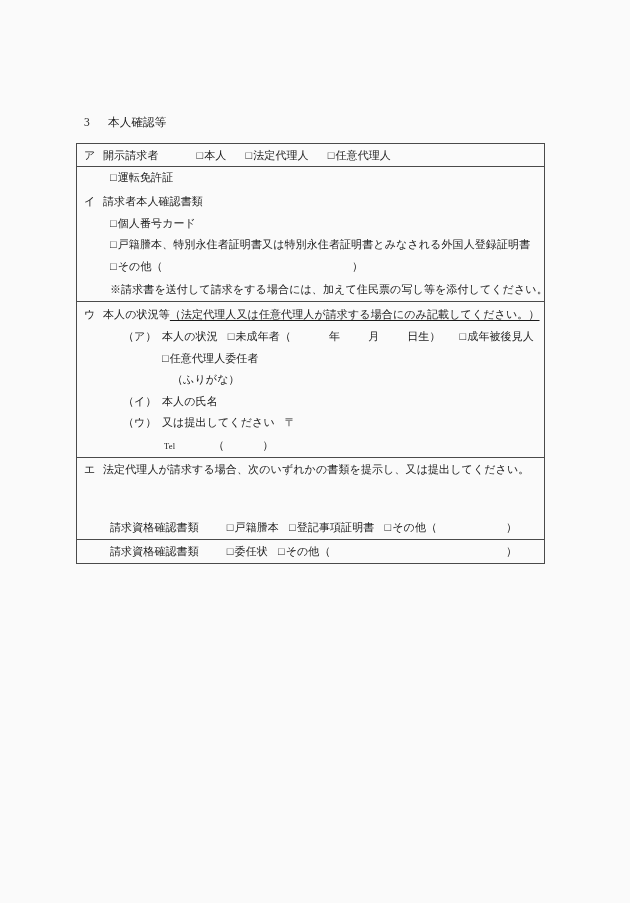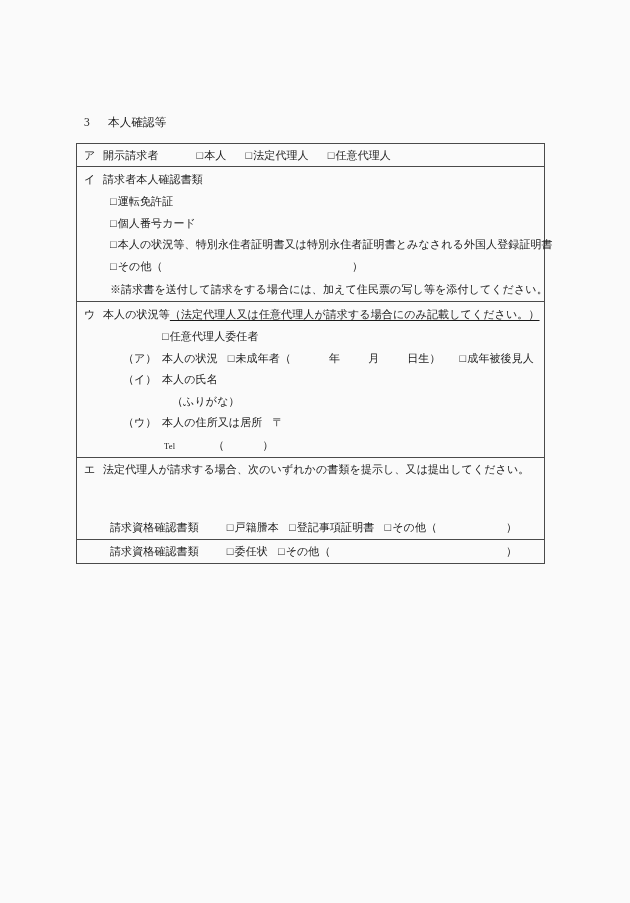--- a/index.html
+++ b/index.html
@@ -117,63 +117,63 @@
 
   <div class="form-table">
 
     <div class="row">
       <div class="line" style="height:22px;line-height:22px;">
         <span class="lbl">ア</span><span>開示請求者</span><span class="gap-xl"></span><span class="cb chk">本人</span><span class="gap-m"></span><span class="cb chk">法定代理人</span><span class="gap-m"></span><span class="cb chk">任意代理人</span>
       </div>
     </div>
 
     <div class="row">
+      <div class="line ind1">
+        <span class="cb chk">運転免許証</span>
+      </div>
       <div class="line" style="height:24px;line-height:24px;">
         <span class="lbl">イ</span><span>請求者本人確認書類</span>
-      </div>
-      <div class="line ind1">
-        <span class="cb chk">運転免許証</span>
       </div>
       <div class="line ind1">
         <span class="cb chk">個人番号カード</span>
       </div>
       <div class="line ind1">
-        <span class="cb chk">本人の状況等、特別永住者証明書又は特別永住者証明書とみなされる外国人登録証明書</span>
+        <span class="cb chk">戸籍謄本、特別永住者証明書又は特別永住者証明書とみなされる外国人登録証明書</span>
       </div>
       <div class="line ind1">
         <span class="cb chk">その他</span><span>（</span><span class="paren-close" style="left:275px;">）</span>
       </div>
       <div class="line ind1" style="height:24px;line-height:24px;">
         <span>※請求書を送付して請求をする場合には、加えて住民票の写し等を添付してください。</span>
       </div>
     </div>
 
     <div class="row">
       <div class="line" style="height:24px;line-height:24px;">
         <span class="lbl">ウ</span><span>本人の状況等</span><span class="uline">（法定代理人又は任意代理人が請求する場合にのみ記載してください。）</span>
       </div>
 
-      <div class="line ind3">
-        <span class="cb chk">任意代理人委任者</span>
-      </div>
-
       <div class="line ind2">
         <span class="sublbl">（ア）</span><span>本人の状況</span><span class="gap-s"></span><span class="cb chk">未成年者</span><span>（</span><span class="gap-xl"></span><span>年</span><span class="gap-l"></span><span>月</span><span class="gap-l"></span><span>日生）</span><span class="gap-m"></span><span class="cb chk">成年被後見人</span>
       </div>
 
-      <div class="line ind2">
-        <span class="sublbl">（イ）</span><span>本人の氏名</span>
+      <div class="line ind3">
+        <span class="cb chk">任意代理人委任者</span>
       </div>
 
       <div class="line" style="padding-left:95px;">
         <span>（ふりがな）</span>
       </div>
 
       <div class="line ind2">
-        <span class="sublbl">（ウ）</span><span>本人の住所又は居所</span><span class="gap-s"></span><span>〒</span>
+        <span class="sublbl">（イ）</span><span>本人の氏名</span>
+      </div>
+
+      <div class="line ind2">
+        <span class="sublbl">（ウ）</span><span>又は提出してください</span><span class="gap-s"></span><span>〒</span>
       </div>
 
       <div class="line" style="padding-left:87px;height:23px;line-height:23px;">
         <span class="tel">Tel</span><span class="gap-xl"></span><span>（</span><span class="gap-xl"></span><span>）</span>
       </div>
     </div>
 
     <div class="row">
       <div class="line" style="height:23px;line-height:23px;">
         <span class="lbl">エ</span><span>法定代理人が請求する場合、次のいずれかの書類を提示し、又は提出してください。</span>

